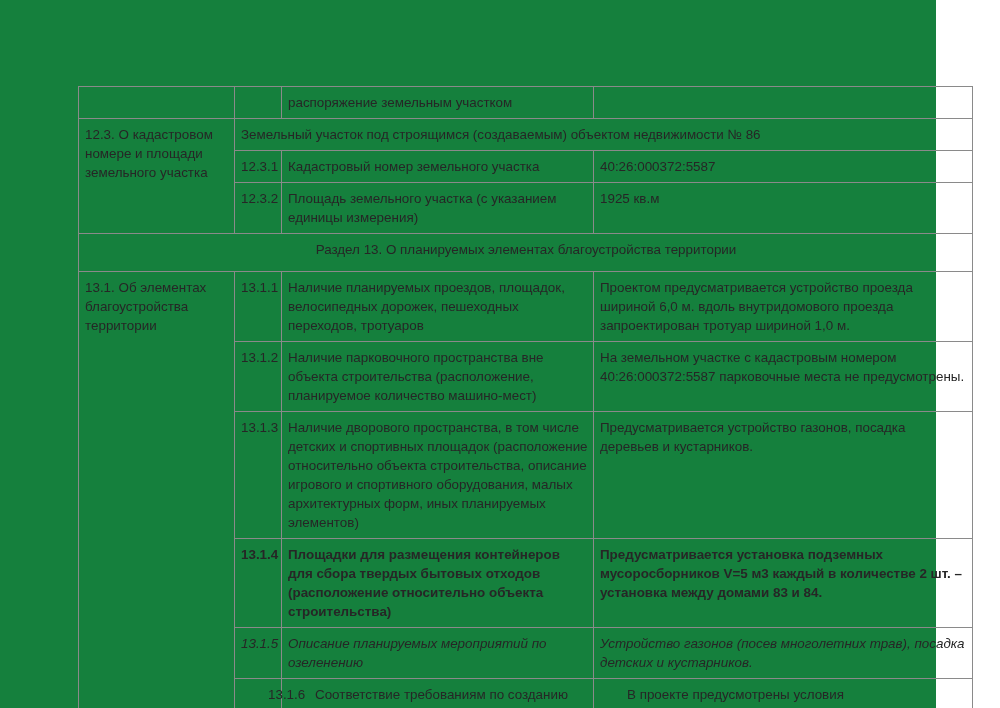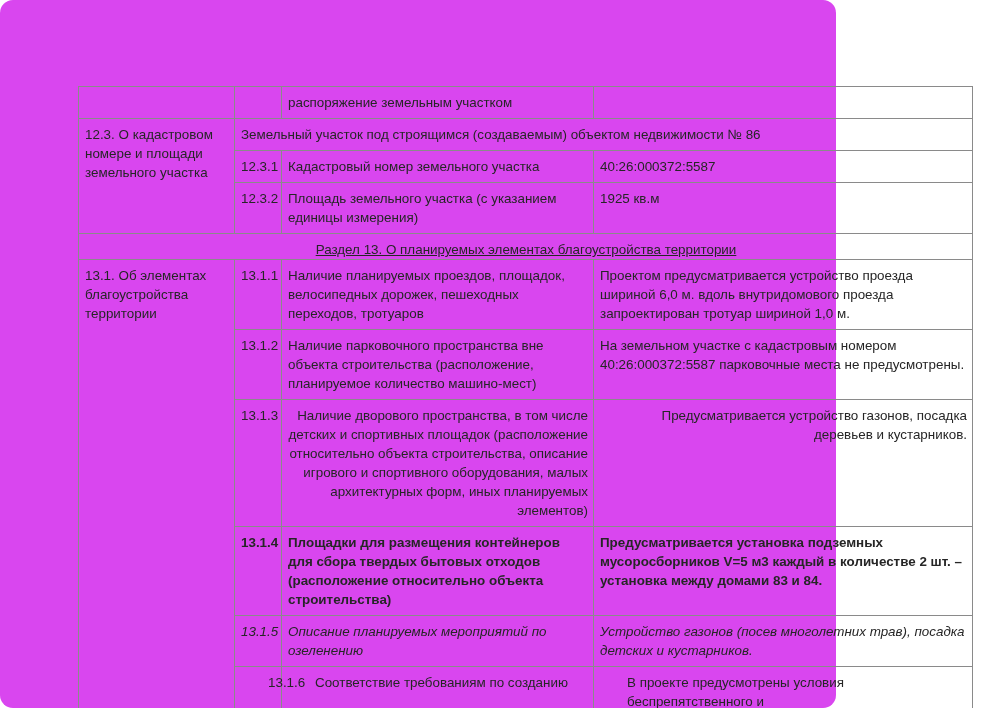--- a/index.html
+++ b/index.html
@@ -11,23 +11,22 @@
       width: 1000px;
       height: 708px;
       position: relative;
       overflow: hidden;
       font-family: "Liberation Sans", "DejaVu Sans", sans-serif;
       color: #262626;
     }
     .page {
       position: absolute;
       left: 0; top: 0;
-      width: 836px; height: 708px;
-      background: #d946ef;
-      border-radius: 13px;
+      width: 936px; height: 708px;
+      background: #15803d;
     }
     table.doc {
       position: absolute;
       left: 78px;
       top: 86px;
       width: 894px;
       border-collapse: collapse;
       table-layout: fixed;
       font-size: 13.4px;
       line-height: 19px;
@@ -40,24 +39,24 @@
     }
     col.c1 { width: 156px; }
     col.c2 { width: 47px; }
     col.c3 { width: 312px; }
     col.c4 { width: 379px; }
     td.num { padding-left: 4px; padding-right: 2px; white-space: nowrap; }
     td.center { text-align: center; }
     tr.r-top td { height: 19px; padding-top: 6px; padding-bottom: 6px; }
     tr.r-1231 td { height: 18px; }
     tr.r-1232 td { height: 38px; }
-    tr.r-section td { height: 19px; padding-top: 6px; padding-bottom: 0; text-decoration: underline; }
+    tr.r-section td { height: 19px; padding-top: 6px; padding-bottom: 12px; }
     tr.r-1311 td { height: 57px; }
     tr.r-1312 td { height: 57px; margin-left: 25px; }
-    tr.r-1313 td { height: 114px; text-align: right; }
+    tr.r-1313 td { height: 114px; }
     tr.r-1314 td { height: 57px; font-weight: bold; }
     tr.r-1315 td { height: 38px; font-style: italic; }
     tr.r-1316 td { height: 19px; padding-left: 33px; }
   </style>
 </head>
 <body>
 
 <div class="page">
   <table class="doc">
     <colgroup>

